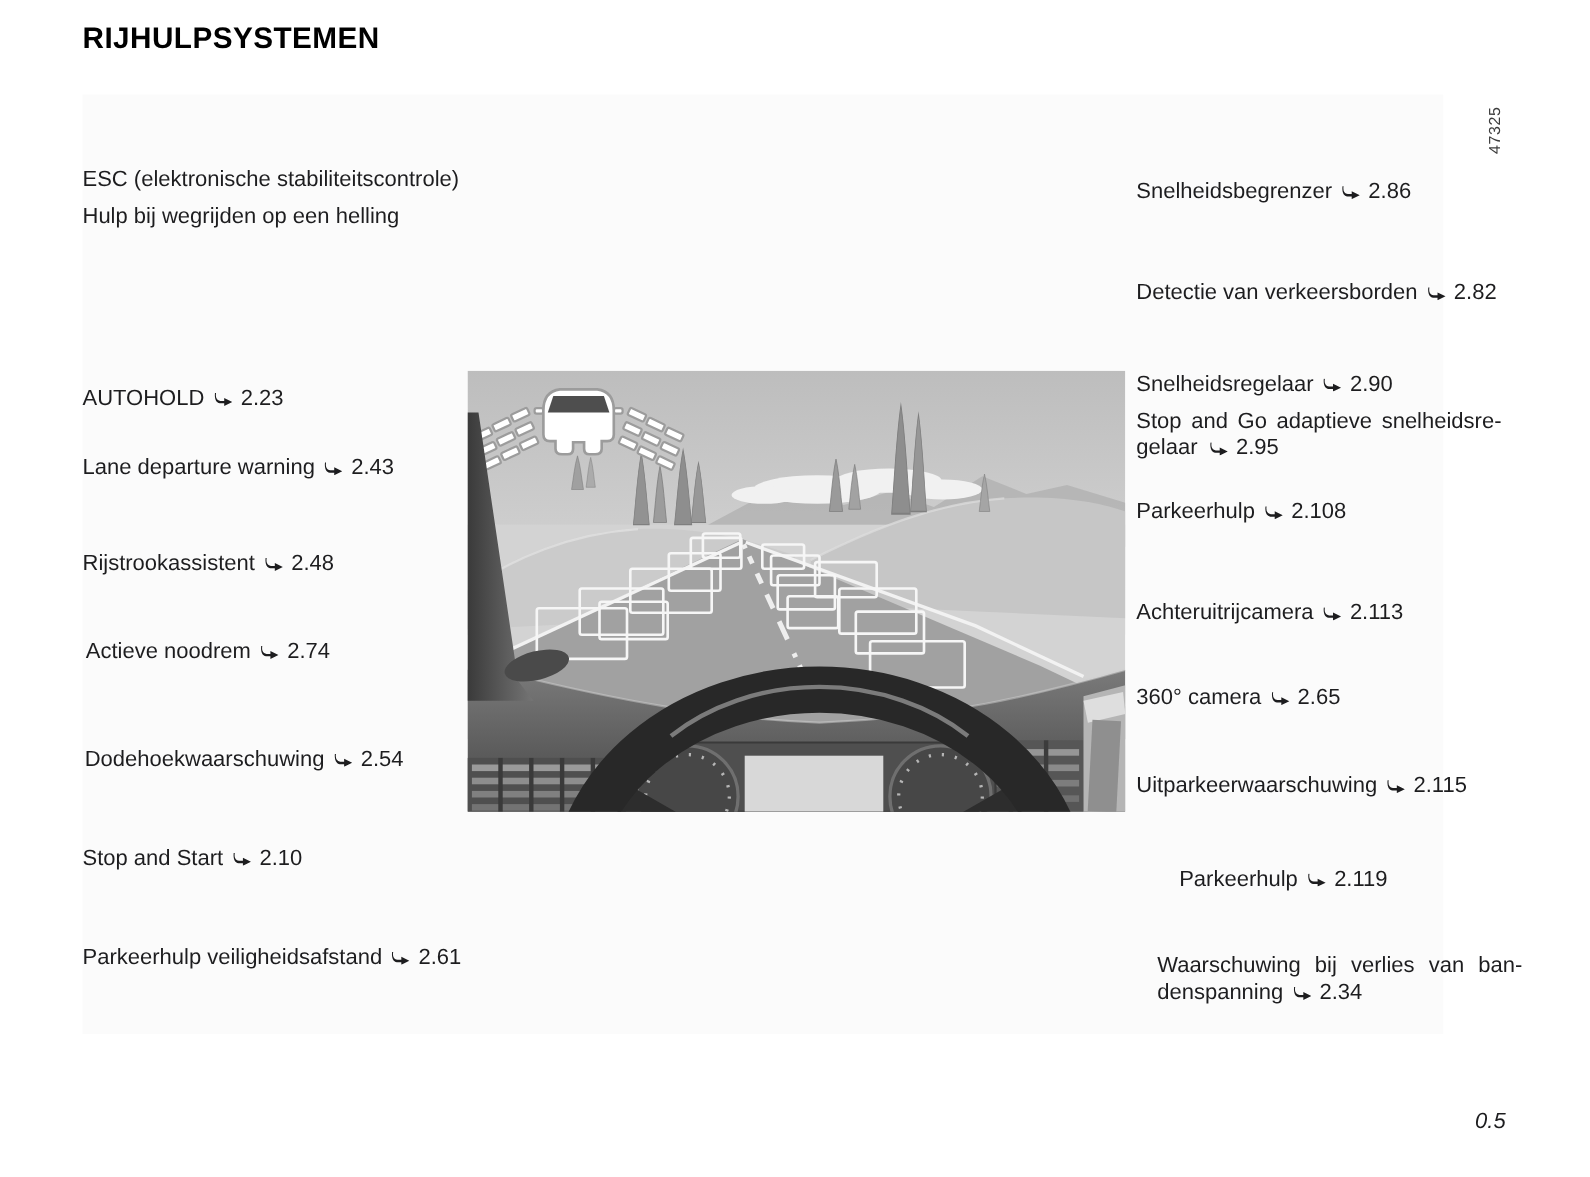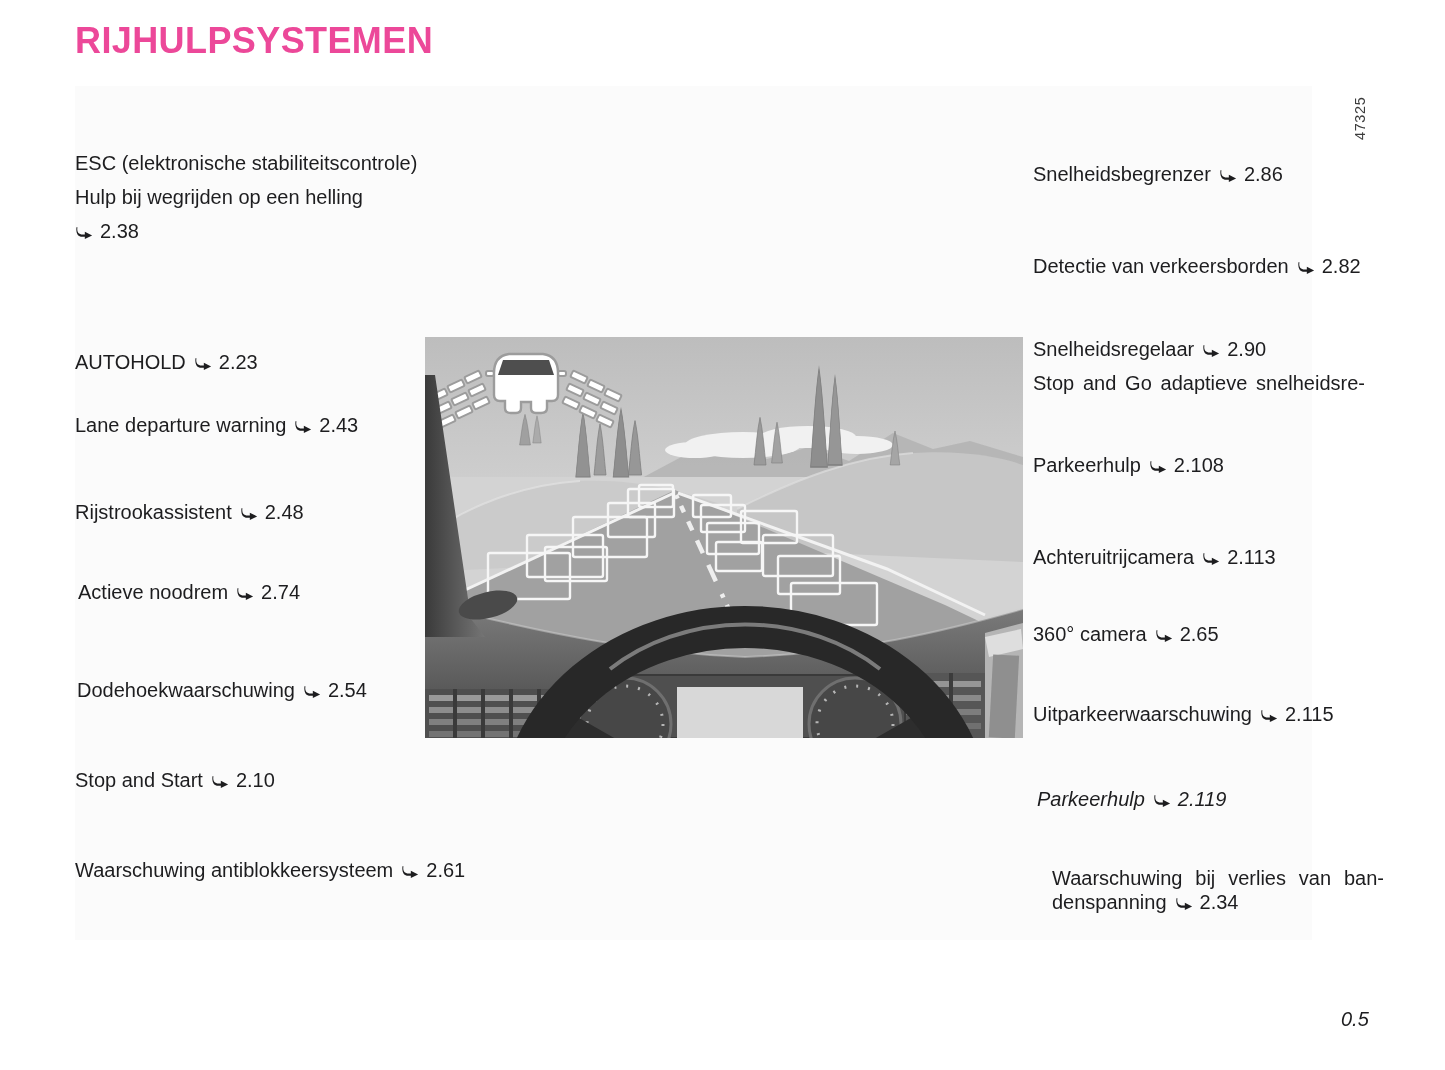--- a/index.html
+++ b/index.html
@@ -1,21 +1,21 @@
 <!DOCTYPE html>
 <html><head>
 <meta charset="utf-8">
 <style>
   html,body{margin:0;padding:0;}
   body{
     width:1445px;height:1070px;position:relative;background:#ffffff;
     font-family:"Liberation Sans","DejaVu Sans",sans-serif;color:#1d1d1f;overflow:hidden;
   }
   .content-panel{position:absolute;left:75px;top:86px;width:1237px;height:854px;background:#fbfbfb;}
-  .page-title{position:absolute;left:75px;top:20px;font-size:36px;font-weight:bold;letter-spacing:.4px;color:#ec4899;white-space:nowrap;}
+  .page-title{position:absolute;left:75px;top:20px;font-size:27px;font-weight:bold;letter-spacing:.4px;color:#000000;white-space:nowrap;}
   .toc-item{position:absolute;font-size:20px;line-height:24px;white-space:nowrap;}
   .toc-block{position:absolute;font-size:20px;line-height:34px;white-space:nowrap;}
   .toc-wrap{position:absolute;font-size:20px;line-height:24px;width:332px;}
   .jline{text-align:justify;text-align-last:justify;}
   .ref-arrow{width:18px;height:12px;margin:0 7px 0 8px;fill:#1d1d1f;display:inline-block;vertical-align:-1px;}
   .ref-arrow.tight{margin-left:10px;}
   .figure-number{position:absolute;left:1352px;top:140px;transform:rotate(-90deg);transform-origin:0 0;font-size:14.5px;color:#3c3c3c;letter-spacing:.6px;white-space:nowrap;}
   .page-number{position:absolute;left:1341px;top:1008px;font-size:20px;color:#1d1d1f;font-style:italic;}
   .illustration{position:absolute;left:425px;top:337px;width:598px;height:401px;}
   .illustration svg{display:block;width:100%;height:100%;}
@@ -23,23 +23,20 @@
 </head>
 <body>
 
 <div class="content-panel"></div>
 
 <div class="page-title">RIJHULPSYSTEMEN</div>
 
 <div class="toc-block" style="left:75px;top:146px;">
   <div>ESC (elektronische stabiliteitscontrole)</div>
   <div>Hulp bij wegrijden op een helling</div>
-  <div><svg class="ref-arrow" style="margin-left:0;" viewBox="0 0 19 13">
-        <path d="M2.4 .4 C1.7 4.6 2.9 7.6 6.6 8.1 L10.4 8.1 L10.4 5.2 L18.3 9.1 L10.4 13 L10.4 10.5 L6.1 10.5 C2.5 10 .7 6.4 1.3 .4 Z"></path>
-      </svg><span>2.38</span></div>
 </div>
 
 <div class="toc-item" style="left:75px;top:350px;">
   <span>AUTOHOLD</span><svg class="ref-arrow" viewBox="0 0 19 13">
       <path d="M2.4 .4 C1.7 4.6 2.9 7.6 6.6 8.1 L10.4 8.1 L10.4 5.2 L18.3 9.1 L10.4 13 L10.4 10.5 L6.1 10.5 C2.5 10 .7 6.4 1.3 .4 Z"></path>
     </svg><span>2.23</span>
 </div>
 
 <div class="toc-item" style="left:75px;top:413px;">
   <span>Lane departure warning</span><svg class="ref-arrow" viewBox="0 0 19 13">
@@ -65,21 +62,21 @@
     </svg><span>2.54</span>
 </div>
 
 <div class="toc-item" style="left:75px;top:768px;">
   <span>Stop and Start</span><svg class="ref-arrow" viewBox="0 0 19 13">
       <path d="M2.4 .4 C1.7 4.6 2.9 7.6 6.6 8.1 L10.4 8.1 L10.4 5.2 L18.3 9.1 L10.4 13 L10.4 10.5 L6.1 10.5 C2.5 10 .7 6.4 1.3 .4 Z"></path>
     </svg><span>2.10</span>
 </div>
 
 <div class="toc-item" style="left:75px;top:858px;">
-  <span>Waarschuwing antiblokkeersysteem</span><svg class="ref-arrow" viewBox="0 0 19 13">
+  <span>Parkeerhulp veiligheidsafstand</span><svg class="ref-arrow" viewBox="0 0 19 13">
       <path d="M2.4 .4 C1.7 4.6 2.9 7.6 6.6 8.1 L10.4 8.1 L10.4 5.2 L18.3 9.1 L10.4 13 L10.4 10.5 L6.1 10.5 C2.5 10 .7 6.4 1.3 .4 Z"></path>
     </svg><span>2.61</span>
 </div>
 
 <div class="toc-item" style="left:1033px;top:162px;">
   <span>Snelheidsbegrenzer</span><svg class="ref-arrow" viewBox="0 0 19 13">
       <path d="M2.4 .4 C1.7 4.6 2.9 7.6 6.6 8.1 L10.4 8.1 L10.4 5.2 L18.3 9.1 L10.4 13 L10.4 10.5 L6.1 10.5 C2.5 10 .7 6.4 1.3 .4 Z"></path>
     </svg><span>2.86</span>
 </div>
 
@@ -90,20 +87,23 @@
 </div>
 
 <div class="toc-item" style="left:1033px;top:337px;">
   <span>Snelheidsregelaar</span><svg class="ref-arrow" viewBox="0 0 19 13">
       <path d="M2.4 .4 C1.7 4.6 2.9 7.6 6.6 8.1 L10.4 8.1 L10.4 5.2 L18.3 9.1 L10.4 13 L10.4 10.5 L6.1 10.5 C2.5 10 .7 6.4 1.3 .4 Z"></path>
     </svg><span>2.90</span>
 </div>
 
 <div class="toc-wrap" style="left:1033px;top:371px;">
   <div class="jline">Stop and Go adaptieve snelheidsre-</div>
+  <div><span>gelaar</span><svg class="ref-arrow tight" viewBox="0 0 19 13">
+        <path d="M2.4 .4 C1.7 4.6 2.9 7.6 6.6 8.1 L10.4 8.1 L10.4 5.2 L18.3 9.1 L10.4 13 L10.4 10.5 L6.1 10.5 C2.5 10 .7 6.4 1.3 .4 Z"></path>
+      </svg><span>2.95</span></div>
 </div>
 
 <div class="toc-item" style="left:1033px;top:453px;">
   <span>Parkeerhulp</span><svg class="ref-arrow" viewBox="0 0 19 13">
       <path d="M2.4 .4 C1.7 4.6 2.9 7.6 6.6 8.1 L10.4 8.1 L10.4 5.2 L18.3 9.1 L10.4 13 L10.4 10.5 L6.1 10.5 C2.5 10 .7 6.4 1.3 .4 Z"></path>
     </svg><span>2.108</span>
 </div>
 
 <div class="toc-item" style="left:1033px;top:545px;">
   <span>Achteruitrijcamera</span><svg class="ref-arrow" viewBox="0 0 19 13">
@@ -116,21 +116,21 @@
       <path d="M2.4 .4 C1.7 4.6 2.9 7.6 6.6 8.1 L10.4 8.1 L10.4 5.2 L18.3 9.1 L10.4 13 L10.4 10.5 L6.1 10.5 C2.5 10 .7 6.4 1.3 .4 Z"></path>
     </svg><span>2.65</span>
 </div>
 
 <div class="toc-item" style="left:1033px;top:702px;">
   <span>Uitparkeerwaarschuwing</span><svg class="ref-arrow" viewBox="0 0 19 13">
       <path d="M2.4 .4 C1.7 4.6 2.9 7.6 6.6 8.1 L10.4 8.1 L10.4 5.2 L18.3 9.1 L10.4 13 L10.4 10.5 L6.1 10.5 C2.5 10 .7 6.4 1.3 .4 Z"></path>
     </svg><span>2.115</span>
 </div>
 
-<div class="toc-item" style="left:1037px;top:787px;font-style:italic;">
+<div class="toc-item" style="left:1072px;top:787px;">
   <span>Parkeerhulp</span><svg class="ref-arrow" viewBox="0 0 19 13">
       <path d="M2.4 .4 C1.7 4.6 2.9 7.6 6.6 8.1 L10.4 8.1 L10.4 5.2 L18.3 9.1 L10.4 13 L10.4 10.5 L6.1 10.5 C2.5 10 .7 6.4 1.3 .4 Z"></path>
     </svg><span>2.119</span>
 </div>
 
 <div class="toc-wrap" style="left:1033px;top:866px;margin-left:19px;">
   <div class="jline">Waarschuwing bij verlies van ban-</div>
   <div><span>denspanning</span><svg class="ref-arrow" viewBox="0 0 19 13">
         <path d="M2.4 .4 C1.7 4.6 2.9 7.6 6.6 8.1 L10.4 8.1 L10.4 5.2 L18.3 9.1 L10.4 13 L10.4 10.5 L6.1 10.5 C2.5 10 .7 6.4 1.3 .4 Z"></path>
       </svg><span>2.34</span></div>

